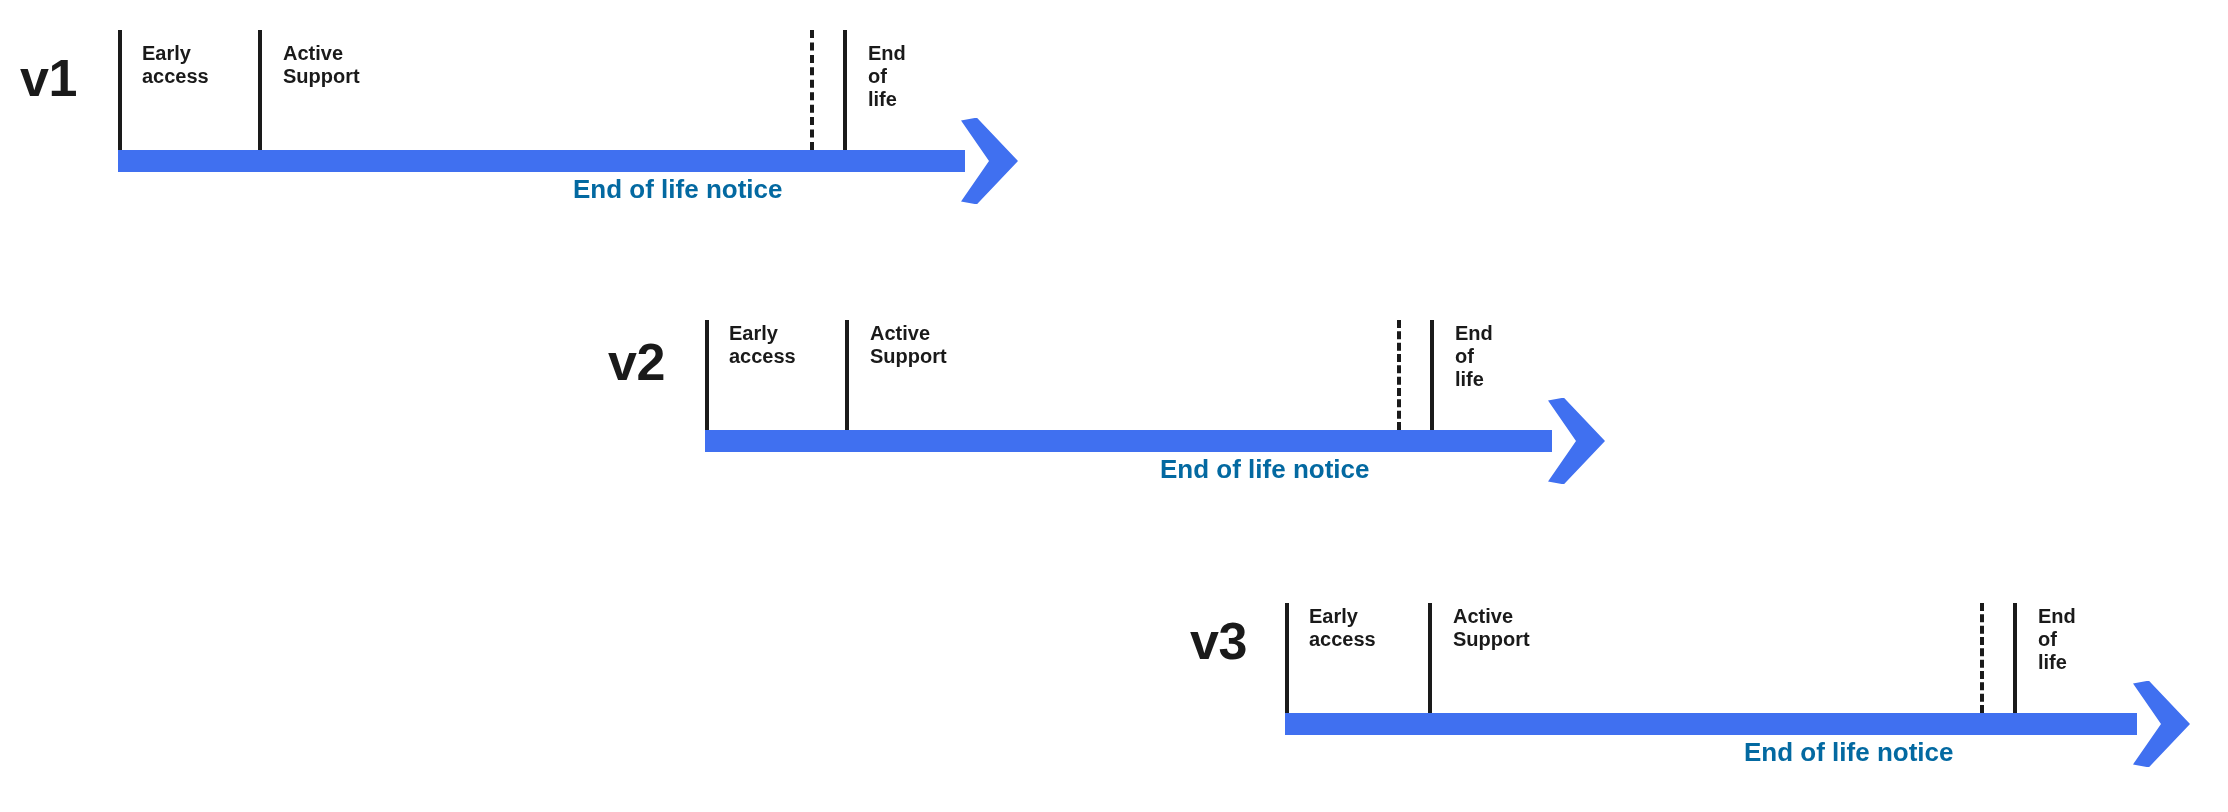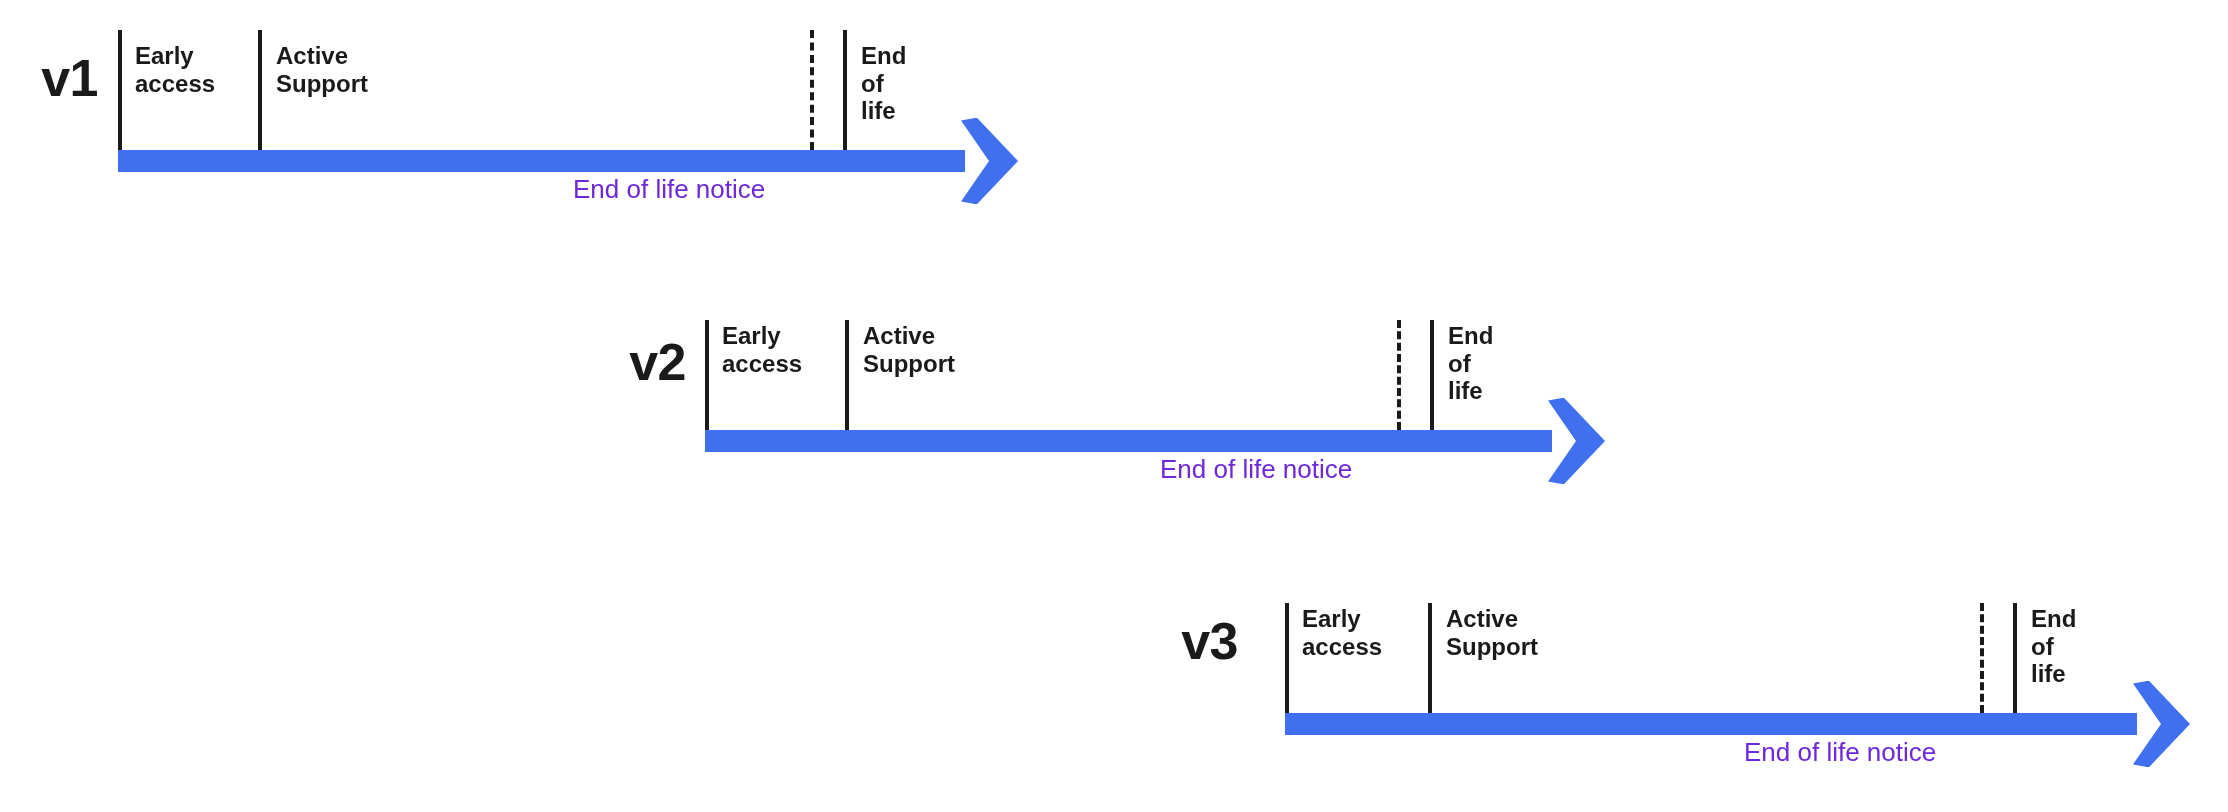--- a/index.html
+++ b/index.html
@@ -25,59 +25,60 @@
   }
   
   .version-label {
     position: absolute;
     font-size: 52px;
     font-weight: 700;
     color: #1a1a1a;
     line-height: 1;
     letter-spacing: -0.5px;
     white-space: nowrap;
-    text-align: right;
+    text-align: left;
   }
   
   .tick-solid {
     position: absolute;
     width: 4px;
     background: #1a1a1a;
   }
   
   .tick-dashed {
     position: absolute;
     width: 0;
     border-left: 4px dashed #1a1a1a;
   }
   
   .phase-label {
     position: absolute;
-    font-size: 24px;
+    font-size: 20px;
     font-weight: 700;
     color: #1a1a1a;
     line-height: 1.15;
     white-space: pre-line;
+    margin-left: 7px;
   }
   
   .bar-shaft {
     position: absolute;
     background: #4070f0;
   }
   
   .bar-arrowhead {
     position: absolute;
   }
   .bar-arrowhead svg { display: block; }
   
   .notice-label {
     position: absolute;
     font-size: 26px;
-    font-weight: 400;
-    color: #6d28d9;
+    font-weight: 700;
+    color: #0369a1;
     line-height: 1;
     white-space: nowrap;
   }
 </style>
 </head>
 <body>
 
 <div id="canvas">
     <div class="timeline-row">
       <div class="version-label" style="left: 20px; top: 52px; width: 78px;">v1</div>
@@ -109,21 +110,21 @@
       <div class="phase-label" style="left: 1448px; top: 322px;">End of life</div>
       <div class="bar-shaft" style="left: 705px; top: 430px; width: 847px; height: 22px; background: rgb(64, 112, 240);"></div>
       <div class="bar-arrowhead" style="left: 1548px; top: 398px; width: 57px; height: 86px;">
         <svg width="57" height="86" viewBox="0 0 57 86">
           <polygon points="0.0,2.6 15.8,-0.4 57.0,43.0 15.8,86.4 0.0,83.4 28.0,43.0" fill="#4070f0"></polygon>
         </svg>
       </div>
       <div class="notice-label" style="left: 1160px; top: 456px;">End of life notice</div>
     </div>
     <div class="timeline-row">
-      <div class="version-label" style="left: 1160px; top: 615px; width: 78px;">v3</div>
+      <div class="version-label" style="left: 1190px; top: 615px; width: 78px;">v3</div>
       <div class="tick-solid" style="left: 1285px; top: 603px; height: 110px;"></div>
       <div class="tick-solid" style="left: 1428px; top: 603px; height: 110px;"></div>
       <div class="tick-dashed" style="left: 1980px; top: 603px; height: 110px;"></div>
       <div class="tick-solid" style="left: 2013px; top: 603px; height: 110px;"></div>
       <div class="phase-label" style="left: 1302px; top: 605px;">Early
 access</div>
       <div class="phase-label" style="left: 1446px; top: 605px;">Active Support</div>
       <div class="phase-label" style="left: 2031px; top: 605px;">End of life</div>
       <div class="bar-shaft" style="left: 1285px; top: 713px; width: 852px; height: 22px; background: rgb(64, 112, 240);"></div>
       <div class="bar-arrowhead" style="left: 2133px; top: 681px; width: 57px; height: 86px;">

